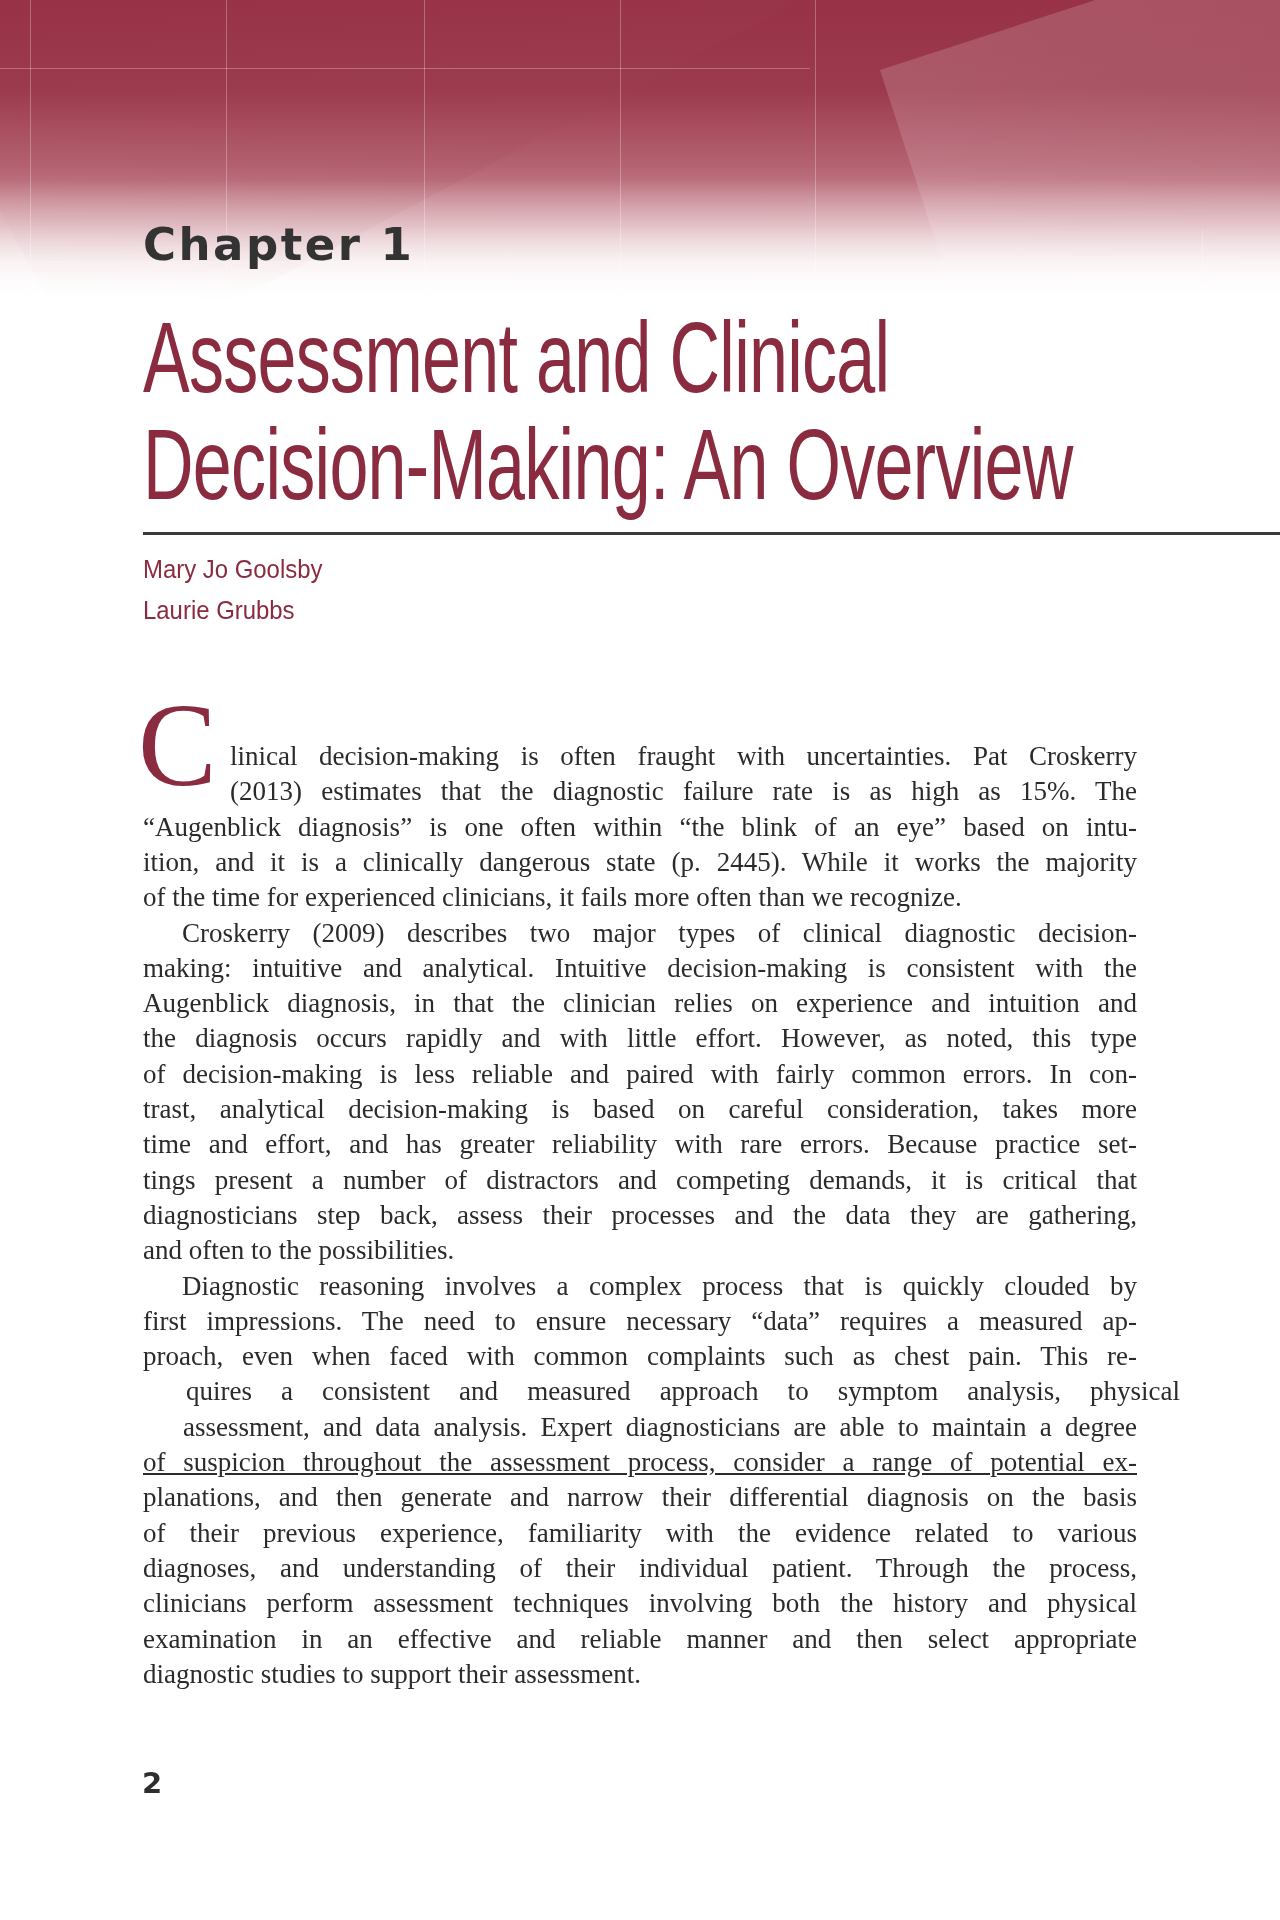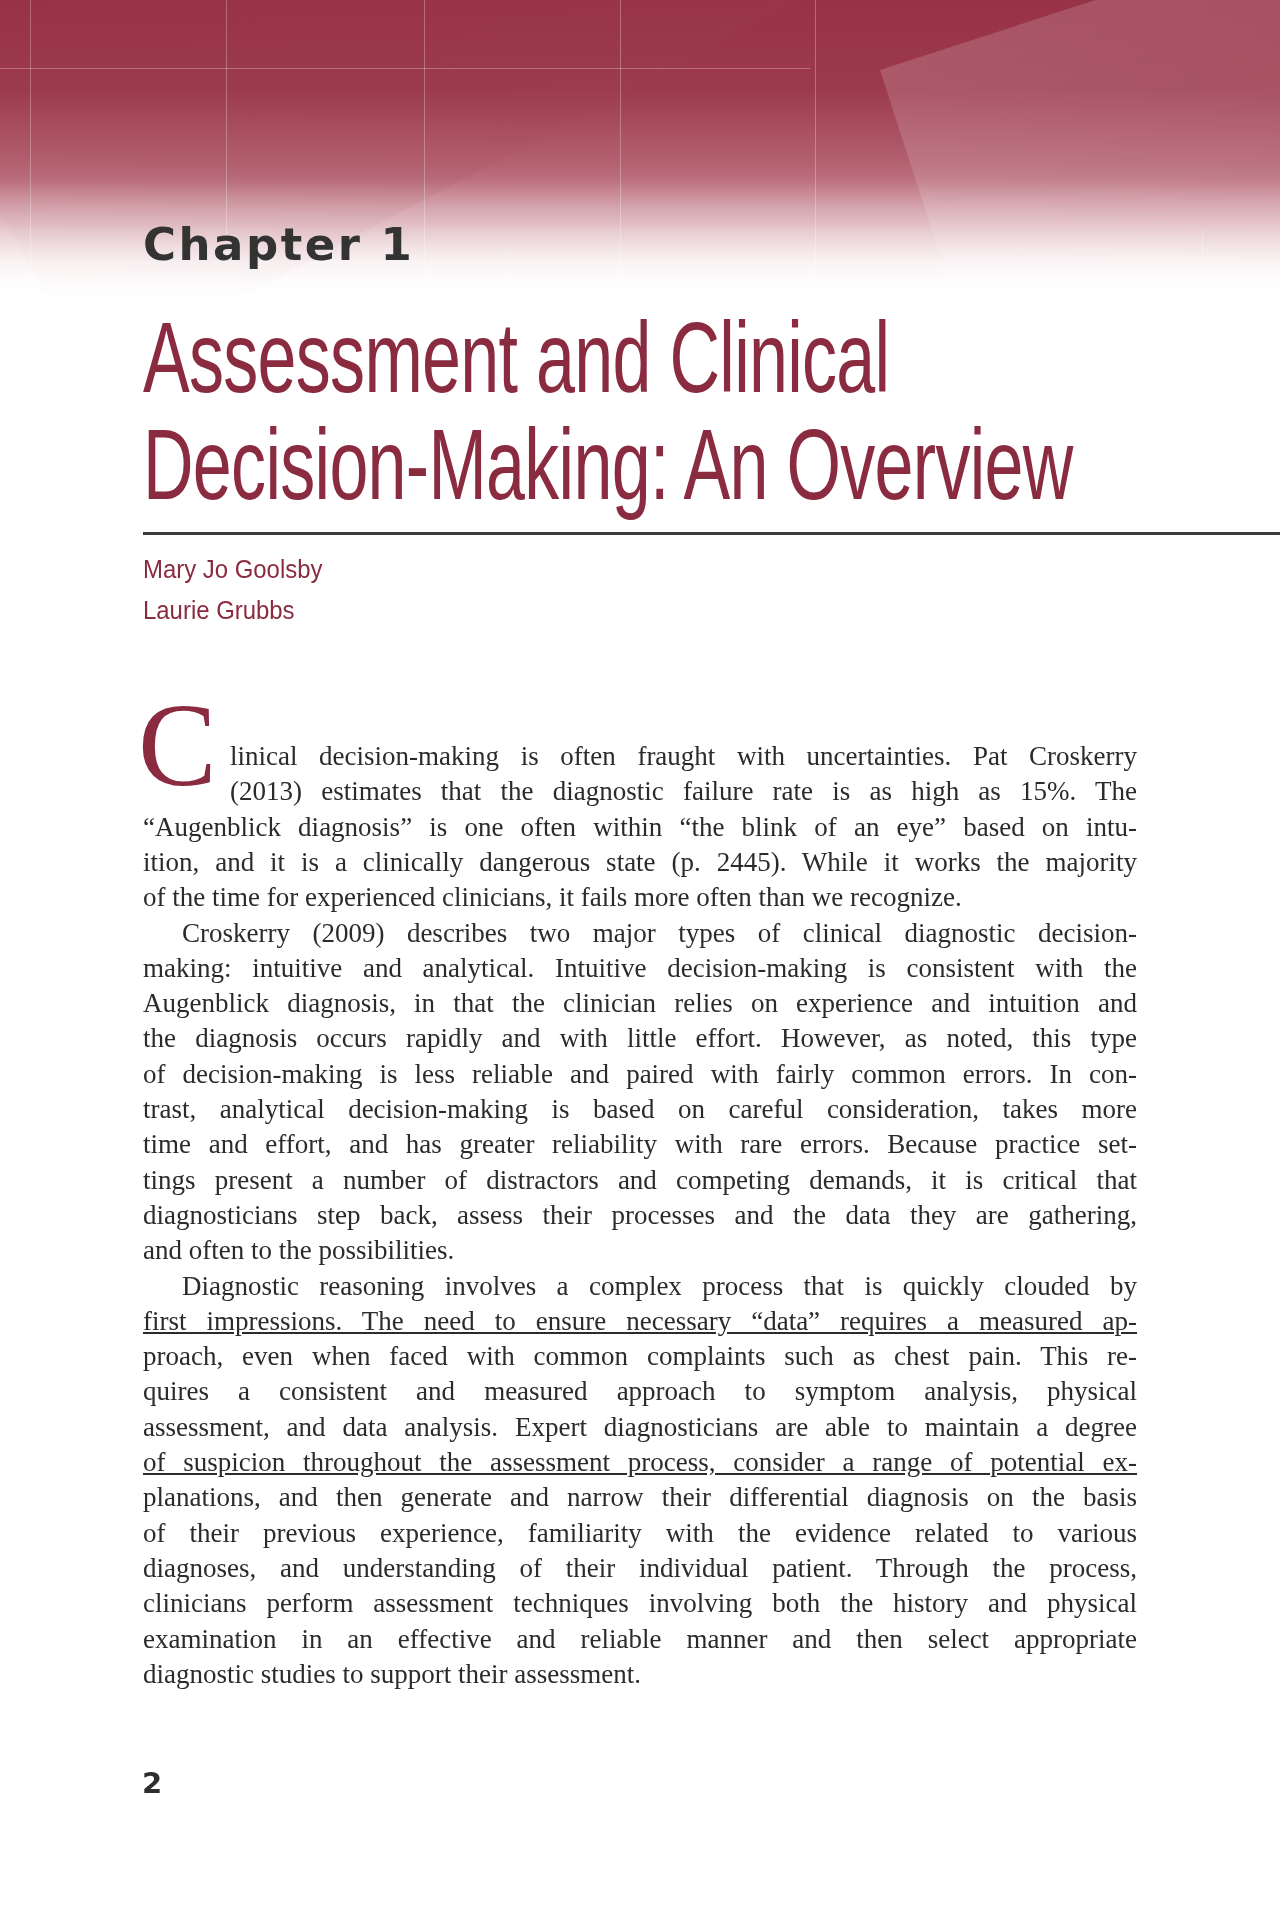--- a/index.html
+++ b/index.html
@@ -114,24 +114,24 @@
     <div class="line" style="top: 949.8px;"><span style="word-spacing: 0px;">making: intuitive and analytical. Intuitive decision-making is consistent with the</span></div>
     <div class="line" style="top: 985.1px;"><span style="word-spacing: 0px;">Augenblick diagnosis, in that the clinician relies on experience and intuition and</span></div>
     <div class="line" style="top: 1020.4px;"><span style="word-spacing: 0px;">the diagnosis occurs rapidly and with little effort. However, as noted, this type</span></div>
     <div class="line" style="top: 1055.7px;"><span style="word-spacing: 0px;">of decision-making is less reliable and paired with fairly common errors. In con-</span></div>
     <div class="line" style="top: 1091px;"><span style="word-spacing: 0px;">trast, analytical decision-making is based on careful consideration, takes more</span></div>
     <div class="line" style="top: 1126.3px;"><span style="word-spacing: 0px;">time and effort, and has greater reliability with rare errors. Because practice set-</span></div>
     <div class="line" style="top: 1161.6px;"><span style="word-spacing: 0px;">tings present a number of distractors and competing demands, it is critical that</span></div>
     <div class="line" style="top: 1196.9px;"><span style="word-spacing: 0px;">diagnosticians step back, assess their processes and the data they are gathering,</span></div>
     <div class="line last" style="top: 1232.2px;"><span>and often to the possibilities.</span></div>
     <div class="line" style="top: 1267.5px;"><span class="ind"></span><span style="word-spacing: 0px;">Diagnostic reasoning involves a complex process that is quickly clouded by</span></div>
-    <div class="line" style="top: 1302.8px;"><span style="word-spacing: 0px; text-decoration: underline;">first impressions. The need to ensure necessary “data” requires a measured ap-</span></div>
+    <div class="line" style="top: 1302.8px;"><span style="word-spacing: 0px;">first impressions. The need to ensure necessary “data” requires a measured ap-</span></div>
     <div class="line" style="top: 1338.1px;"><span style="word-spacing: 0px;">proach, even when faced with common complaints such as chest pain. This re-</span></div>
-    <div class="line" style="top: 1373.4px;"><span style="word-spacing: 0px;">quires a consistent and measured approach to symptom analysis, physical</span></div>
-    <div class="line" style="top: 1408.7px;"><span style="word-spacing: 0px;">assessment, and data analysis. Expert diagnosticians are able to maintain a degree</span></div>
+    <div class="line" style="top: 1373.4px; margin-left: 43px;"><span style="word-spacing: 0px;">quires a consistent and measured approach to symptom analysis, physical</span></div>
+    <div class="line" style="top: 1408.7px;"><span style="word-spacing: 0px; margin-left: 40px;">assessment, and data analysis. Expert diagnosticians are able to maintain a degree</span></div>
     <div class="line" style="top: 1444px; text-decoration: underline;"><span style="word-spacing: 0px;">of suspicion throughout the assessment process, consider a range of potential ex-</span></div>
     <div class="line" style="top: 1479.3px;"><span style="word-spacing: 0px;">planations, and then generate and narrow their differential diagnosis on the basis</span></div>
     <div class="line" style="top: 1514.6px;"><span style="word-spacing: 0px; font-family: Liberation Serif, serif;">of their previous experience, familiarity with the evidence related to various</span></div>
     <div class="line" style="top: 1549.9px;"><span style="word-spacing: 0px;">diagnoses, and understanding of their individual patient. Through the process,</span></div>
     <div class="line" style="top: 1585.2px;"><span style="word-spacing: 0px;">clinicians perform assessment techniques involving both the history and physical</span></div>
     <div class="line" style="top: 1620.5px;"><span style="word-spacing: 0px;">examination in an effective and reliable manner and then select appropriate</span></div>
     <div class="line last" style="top: 1655.8px;"><span>diagnostic studies to support their assessment.</span></div>
   </div>
 
 <div class="page-number">2</div>

